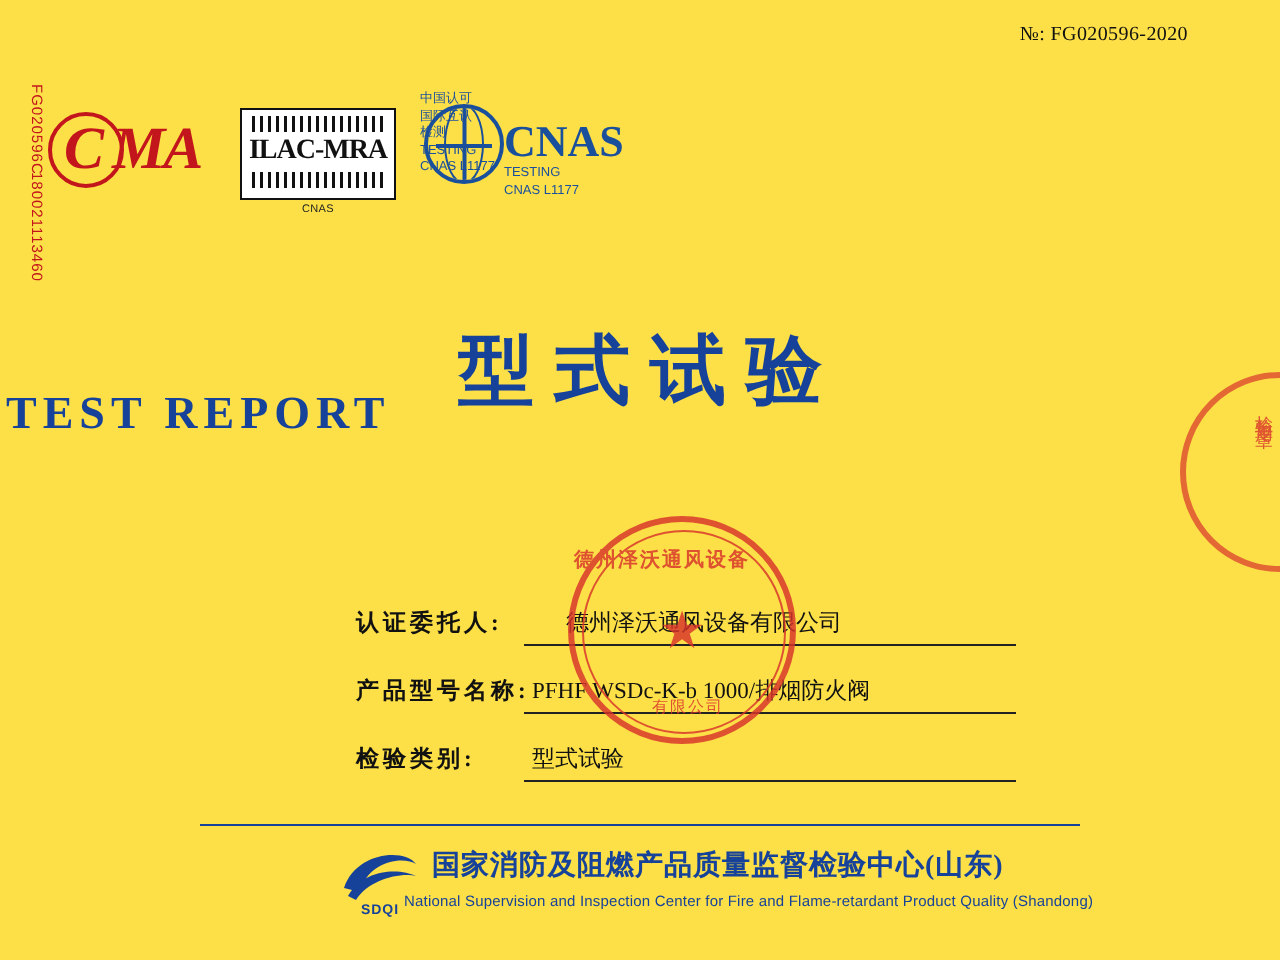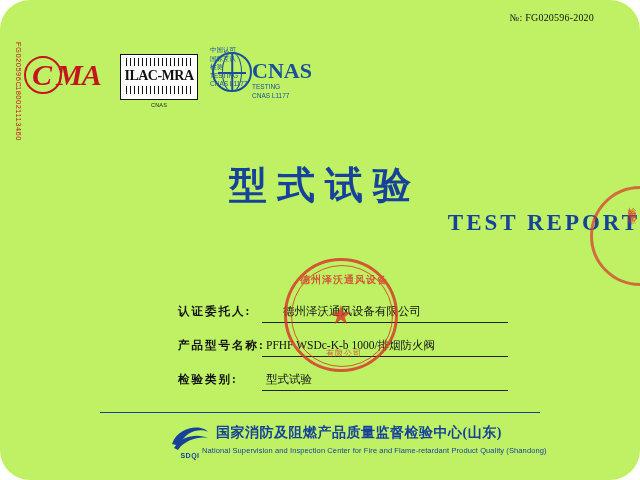--- a/index.html
+++ b/index.html
@@ -10,23 +10,22 @@
     width: 640px;
     height: 480px;
     background: #ffffff;
     font-family: "Liberation Sans", sans-serif;
     overflow: hidden;
   }
   .page {
     position: relative;
     width: 640px;
     height: 480px;
-    background: #bef264;
-    box-sizing: border-box;
-    border-radius: 30px;
+    background: #fde047;
+    box-sizing: border-box;
   }
   
   .report-no {
     position: absolute;
     top: 12px;
     right: 46px;
     font-size: 10px;
     color: #111;
     letter-spacing: 0.2px;
     font-family: "Liberation Serif", serif;
@@ -309,24 +308,24 @@
     text-align: center;
     font-family: "Liberation Serif", serif;
     font-weight: bold;
     font-size: 38px;
     letter-spacing: 10px;
     color: #16429a;
     text-indent: 10px;
   }
   .title-en {
     position: absolute;
-    top: 210px;
+    top: 194px;
     left: 0;
     width: 640px;
-    text-align: right;
+    text-align: left;
     font-family: "Liberation Serif", serif;
     font-weight: bold;
     font-size: 23px;
     letter-spacing: 3px;
     color: #16429a;
     text-indent: 3px;
   }
 
   
   .fields {
@@ -398,21 +397,20 @@
     transform: translate(-50%, -50%);
     color: #d8342b;
     font-size: 26px;
     line-height: 26px;
   }
   .seal-text-top {
     position: absolute;
     left: 0;
     top: 12px;
     width: 114px;
-    text-align: center;
     color: #d8342b;
     font-size: 10px;
     letter-spacing: 1px;
     font-family: "Liberation Serif", serif;
     font-weight: bold;
   }
   .seal-text-bottom {
     position: absolute;
     left: 0;
     bottom: 10px;

